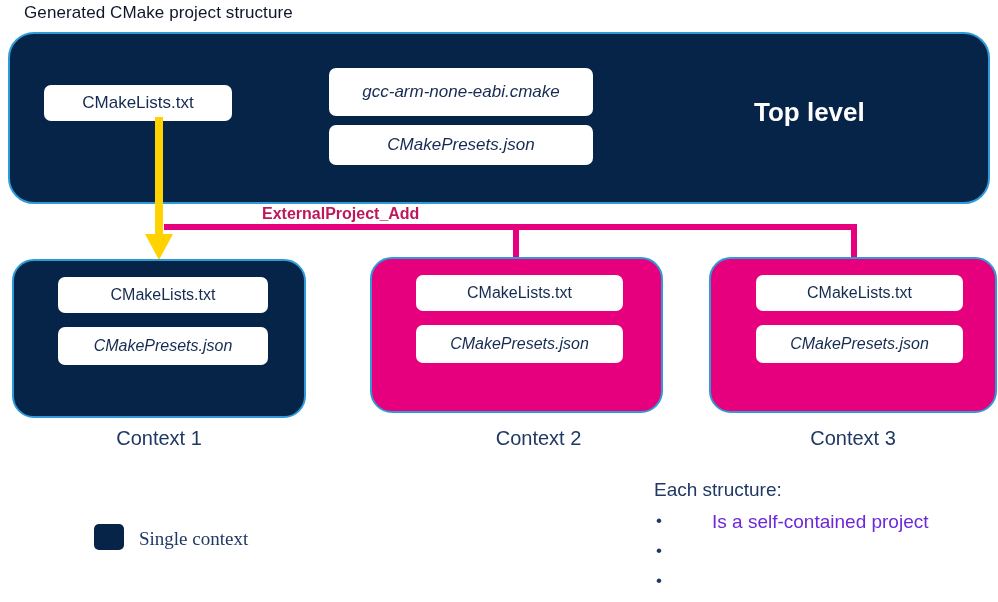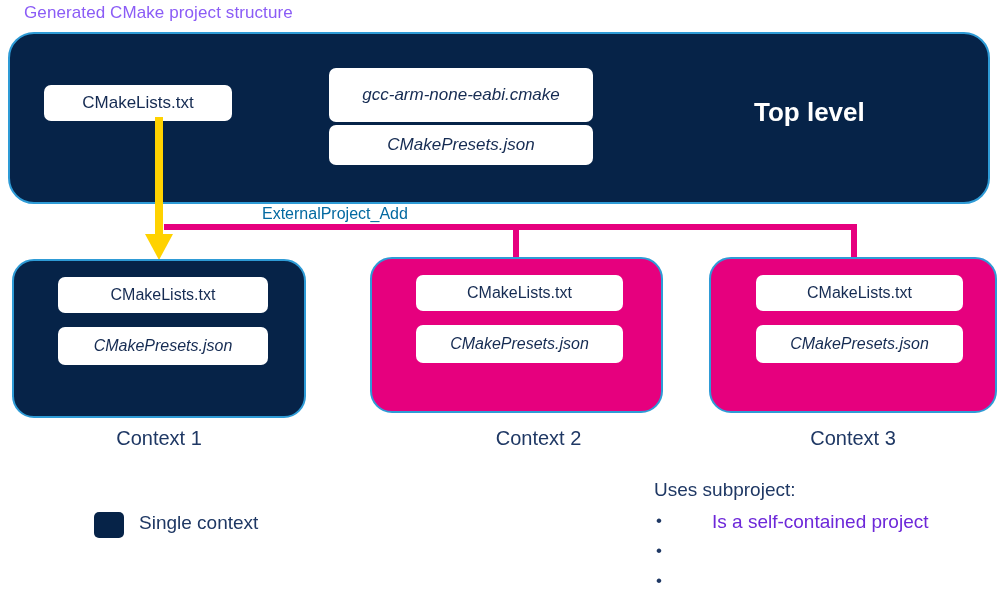--- a/index.html
+++ b/index.html
@@ -15,21 +15,21 @@
     font-family: "Liberation Sans", sans-serif;
     color: #1f3864;
   }
 
   
   .page-title {
     position: absolute;
     left: 24px;
     top: 3px;
     font-size: 17px;
-    color: #8b5cf6;
+    color: #0f172a;
     letter-spacing: 0.1px;
     white-space: nowrap;
   }
 
   
   .panel {
     position: absolute;
     border-radius: 22px;
     box-sizing: border-box;
     border: 2px solid #2e9bd6;
@@ -86,21 +86,21 @@
     box-sizing: border-box;
     white-space: nowrap;
   }
   .file-chip.italic { font-style: italic; }
 
   #chip-top-cmakelists {
     left: 44px; top: 85px; width: 188px; height: 36px;
     font-size: 17px;
   }
   #chip-top-toolchain {
-    left: 329px; top: 68px; width: 264px; height: 54px;
+    left: 329px; top: 68px; width: 264px; height: 48px;
     font-size: 17px;
   }
   #chip-top-presets {
     left: 329px; top: 125px; width: 264px; height: 40px;
     font-size: 17px;
   }
 
   #chip-c1-cmakelists {
     left: 58px; top: 277px; width: 210px; height: 36px;
     font-size: 16px;
@@ -135,22 +135,23 @@
     width: 998px; height: 602px;
     pointer-events: none;
   }
 
   
   .connector-label {
     position: absolute;
     left: 262px;
     top: 205px;
     font-size: 16px;
-    color: #0369a1;
-    white-space: nowrap;
+    color: #be185d;
+    white-space: nowrap;
+    font-weight: bold;
   }
 
   
   .context-caption {
     position: absolute;
     font-size: 20px;
     color: #1f3864;
     white-space: nowrap;
     text-align: center;
   }
@@ -159,22 +160,23 @@
   #caption-context3 { left: 709px; top: 427px; width: 288px; }
 
   
   #legend {
     position: absolute;
     left: 94px;
     top: 512px;
   }
   .legend-row {
     display: flex;
-    align-items: flex-start;
+    align-items: flex-end;
     height: 38px;
+    font-family: Liberation Serif, serif;
   }
   .legend-swatch {
     width: 30px;
     height: 26px;
     border-radius: 5px;
     flex: none;
   }
   .legend-swatch.navy { background: #062348; }
   .legend-swatch.magenta { background: #e6007e; }
   .legend-text {
@@ -273,21 +275,21 @@
 <div class="context-caption" id="caption-context3">Context 3</div>
 
 <div id="legend">
   <div class="legend-row">
     <div class="legend-swatch navy"></div>
     <div class="legend-text">Single context</div>
   </div>
 </div>
 
 <div id="notes">
-  <div class="notes-heading">Uses subproject:</div>
+  <div class="notes-heading">Each structure:</div>
 
   <div class="note-row">
     <div class="note-bullet">•</div>
     <div class="note-text">Is a self-contained project</div>
   </div>
 
   <div class="note-row">
     <div class="note-bullet">•</div>
   </div>
 

